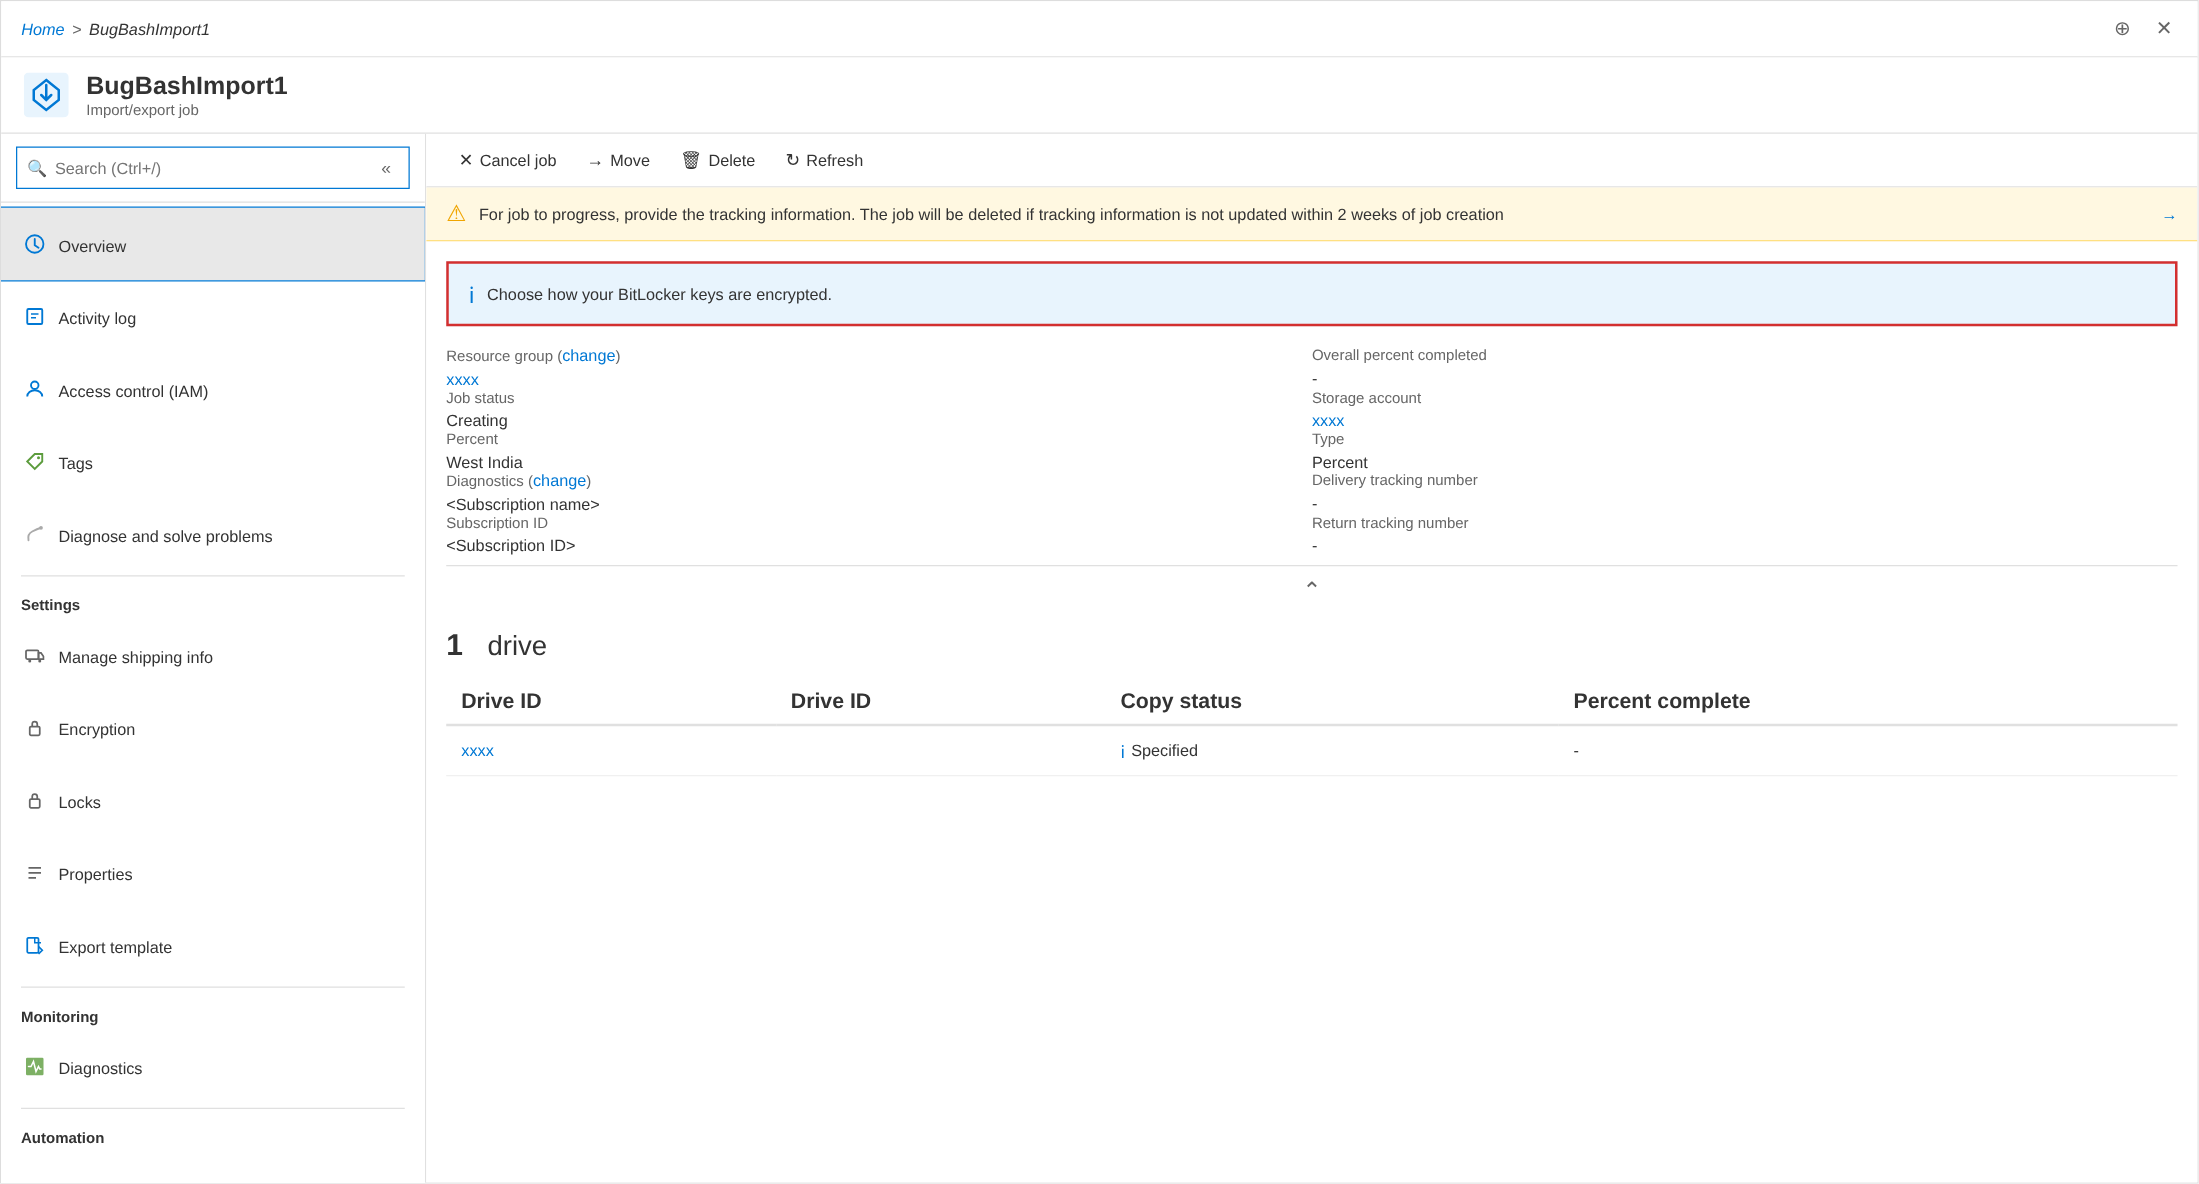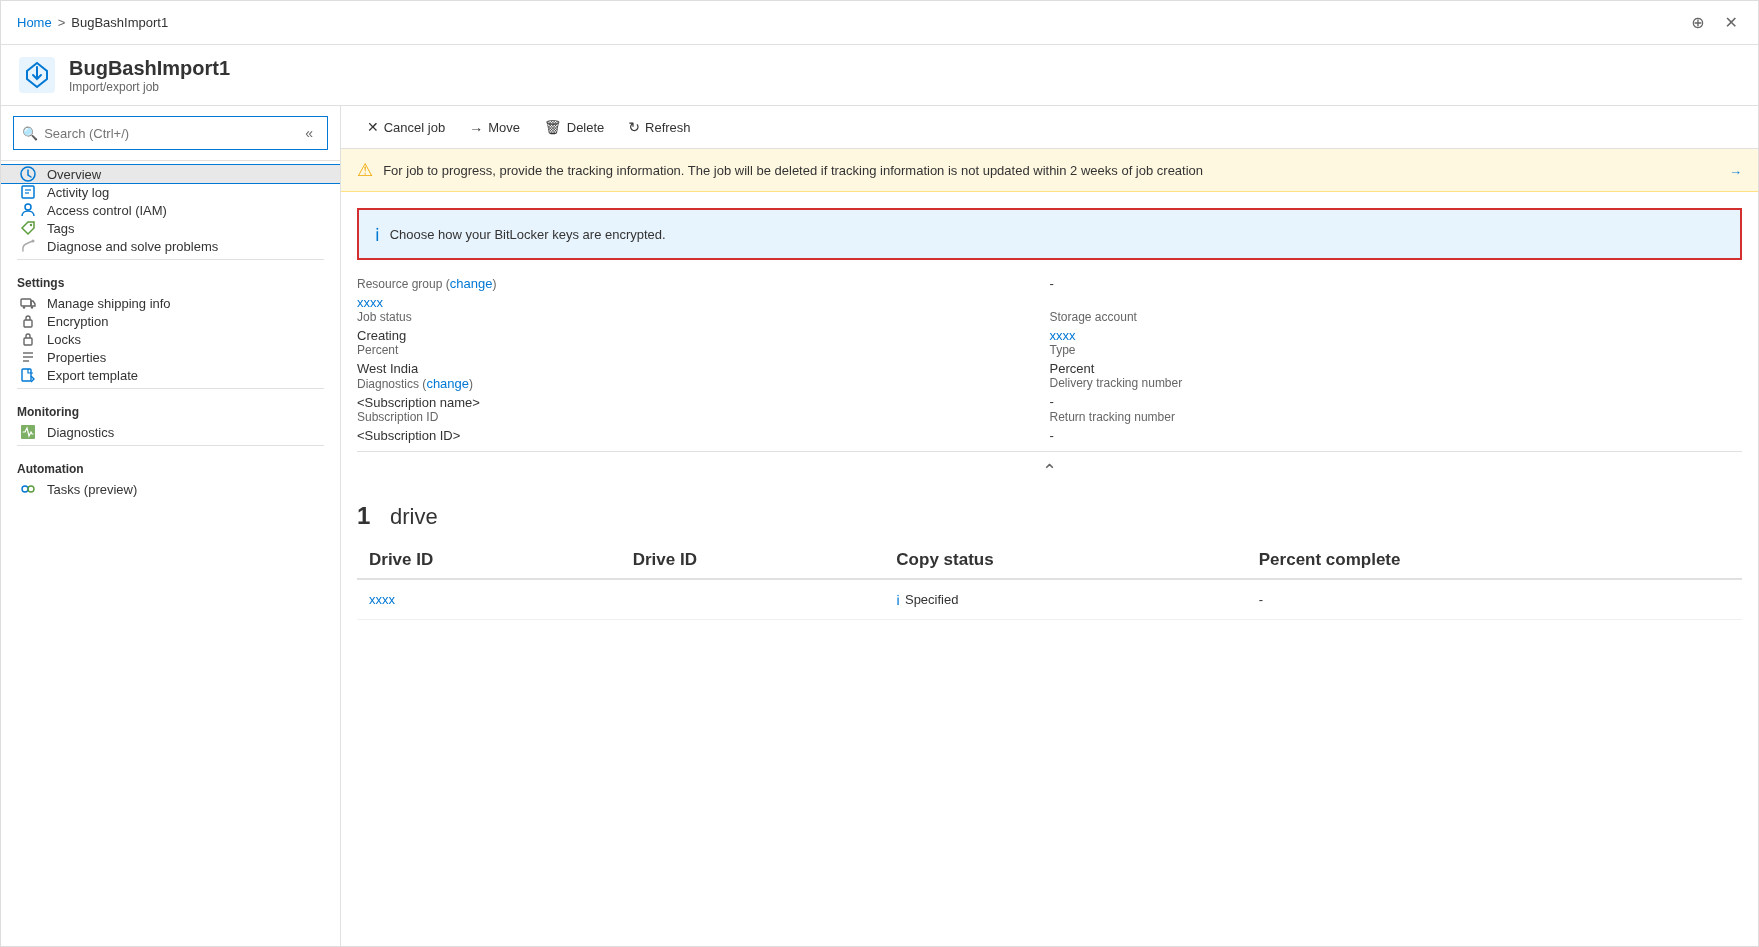--- a/index.html
+++ b/index.html
@@ -2,21 +2,21 @@
 <html><head>
   <meta charset="utf-8">
   <style>
     * { box-sizing: border-box; margin: 0; padding: 0; }
     body { font-family: 'Segoe UI', sans-serif; font-size: 13px; background: #f5f5f5; color: #333; }
 
     .app-container { display: flex; flex-direction: column; height: 947px; width: 1759px; background: #fff; border: 1px solid #ddd; }
 
     
     .top-bar { display: flex; align-items: center; justify-content: space-between; padding: 8px 16px; background: #fff; border-bottom: 1px solid #e0e0e0; min-height: 40px; }
-    .breadcrumb { display: flex; align-items: center; gap: 6px; font-size: 13px; color: #0078d4; }
+    .breadcrumb { display: flex; align-items: center; gap: 6px; font-size: 13px; color: #0078d4; font-style: italic; }
     .top-bar-actions { display: flex; gap: 12px; align-items: center; }
     .top-bar-icon-btn { background: none; border: none; cursor: pointer; color: #666; font-size: 16px; padding: 4px; }
 
     
     .title-row { display: flex; align-items: center; padding: 10px 16px; background: #fff; border-bottom: 1px solid #e0e0e0; }
     .title-icon { width: 40px; height: 40px; margin-right: 12px; display: flex; align-items: center; justify-content: center; }
     .title-icon svg { width: 36px; height: 36px; }
     .title-text h1 { font-size: 20px; font-weight: 600; color: #333; }
     .title-text p { font-size: 12px; color: #666; }
 
@@ -25,21 +25,21 @@
 
     
     .sidebar { width: 340px; min-width: 340px; background: #fff; border-right: 1px solid #e0e0e0; overflow-y: auto; display: flex; flex-direction: column; }
     .search-bar { padding: 10px 12px; border-bottom: 1px solid #e0e0e0; }
     .search-input-wrap { display: flex; align-items: center; border: 1px solid #0078d4; padding: 4px 8px; gap: 6px; background: #fff; }
     .search-input-wrap input { border: none; outline: none; font-size: 13px; width: 100%; color: #333; }
     .search-icon { color: #666; font-size: 13px; }
     .collapse-btn { background: none; border: none; cursor: pointer; font-size: 14px; color: #666; padding: 4px 6px; }
 
     .sidebar-nav { padding: 4px 0; flex: 1; }
-    .nav-item { display: flex; align-items: center; gap: 10px; padding: 0 16px; cursor: pointer; font-size: 13px; color: #333; border-left: 2px solid transparent; }
+    .nav-item { display: flex; align-items: flex-end; gap: 10px; padding: 20px 16px; cursor: pointer; font-size: 13px; color: #333; border-left: 2px solid transparent; }
     .nav-item.active { background: #e8e8e8; border-left: 2px solid transparent; outline: 1px solid #0078d4; }
     .nav-item-icon { width: 18px; height: 18px; display: flex; align-items: center; justify-content: center; flex-shrink: 0; }
 
     .nav-section-label { padding: 12px 16px 4px; font-size: 12px; font-weight: 600; color: #333; }
     .nav-divider { border: none; border-top: 1px solid #e0e0e0; margin: 4px 16px; }
 
     
     .content-area { flex: 1; display: flex; flex-direction: column; overflow: hidden; background: #fff; }
 
     
@@ -302,20 +302,21 @@
 
           <div>
             <div class="detail-label">
               <span>Resource group</span>
               (<a class="change-link">change</a>)
             </div>
             <div class="detail-value link">xxxx</div>
           </div>
 
           <div>
+            <div class="detail-label">Overall percent completed</div>
             <div class="detail-value">-</div>
           </div>
 
           <div>
             <div class="detail-label">Job status</div>
             <div class="detail-value">Creating</div>
           </div>
 
           <div>
             <div class="detail-label">Storage account</div>

